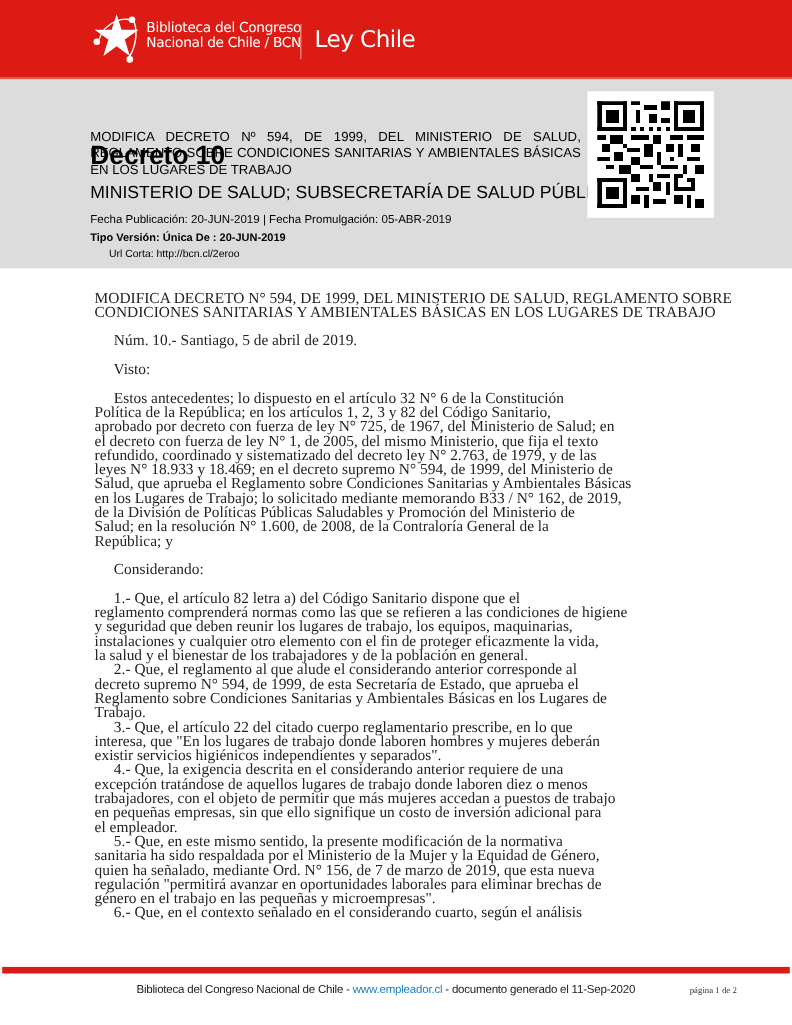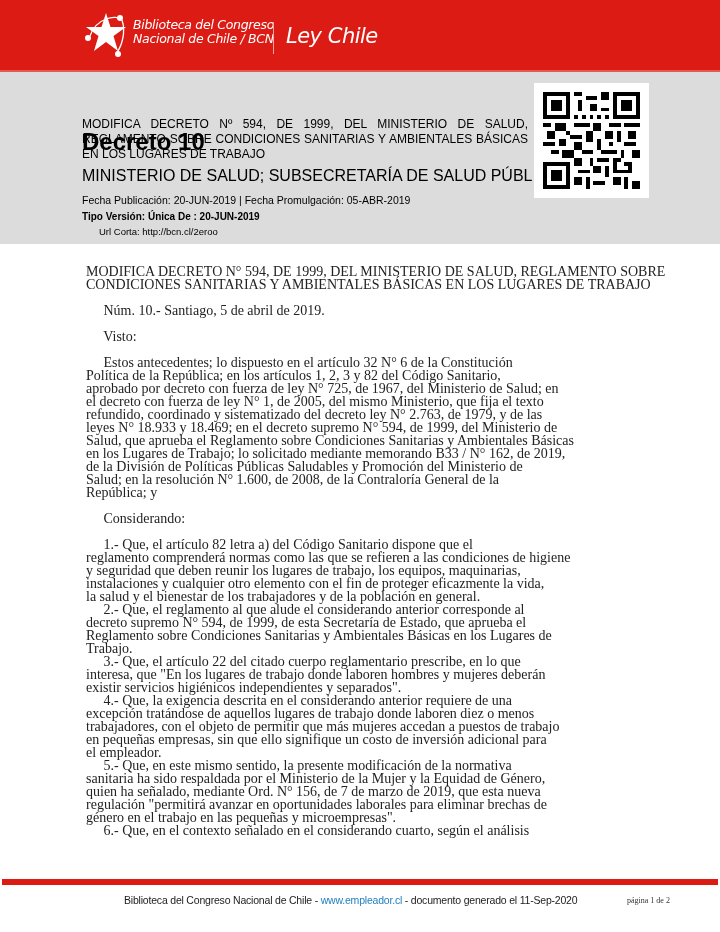--- a/index.html
+++ b/index.html
@@ -3,21 +3,20 @@
 <meta charset="utf-8">
 <style>
   html, body { margin: 0; padding: 0; }
   body {
     width: 720px; height: 932px; position: relative; overflow: hidden;
     background: #ffffff; font-family: "Liberation Sans", sans-serif; color: #000;
   }
   .topbar {
     position: absolute; left: 0; top: 0; width: 720px; height: 90px;
     background: #dc1c14;
-    font-style: italic;
   }
   .logo { position: absolute; left: 82px; top: 10px; width: 50px; height: 48px; }
   .logo-text {
     position: absolute; left: 133px; top: 18px; color: #fff;
     font-family: "DejaVu Sans", sans-serif; font-size: 12.5px; line-height: 14px;
     letter-spacing: -0.3px;
   }
   .logo-sep { position: absolute; left: 273px; top: 22px; width: 1px; height: 32px; background: #f3a49f; }
   .logo-brand {
     position: absolute; left: 266px; top: 23px; color: #fff;

